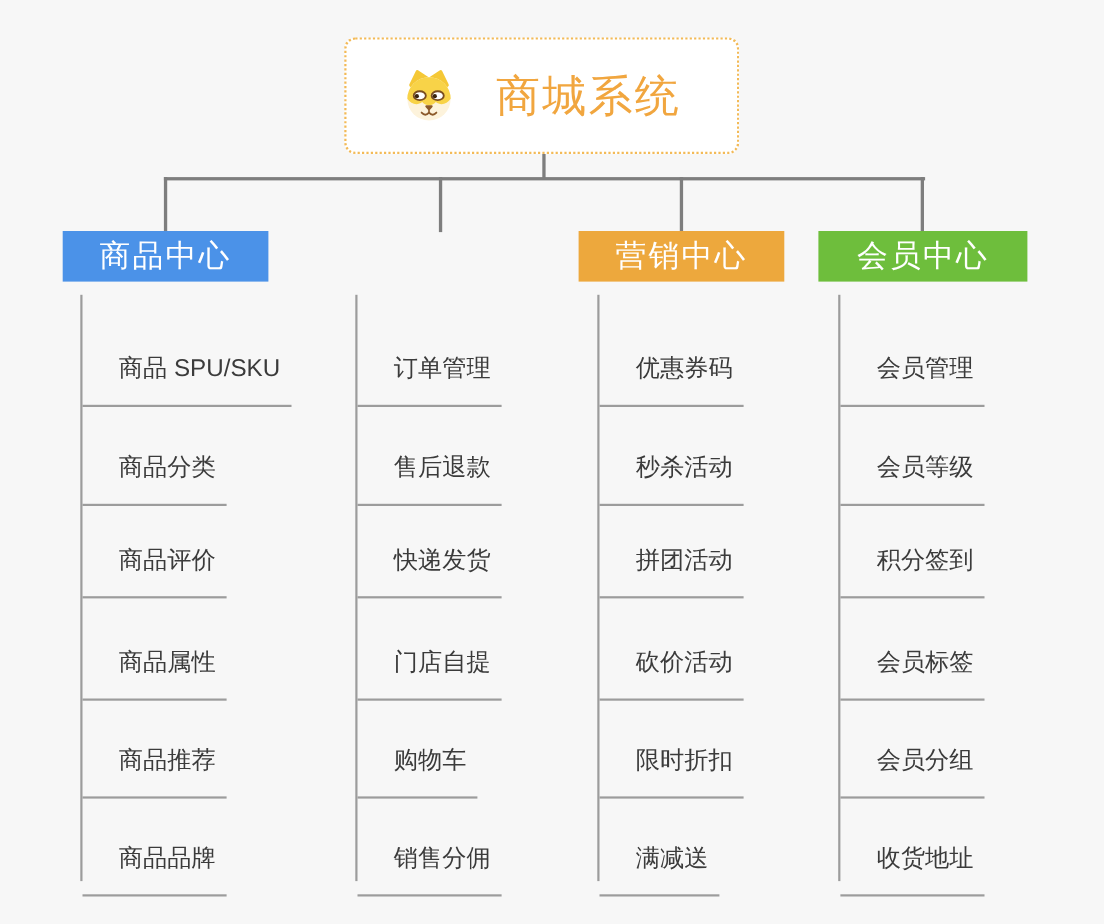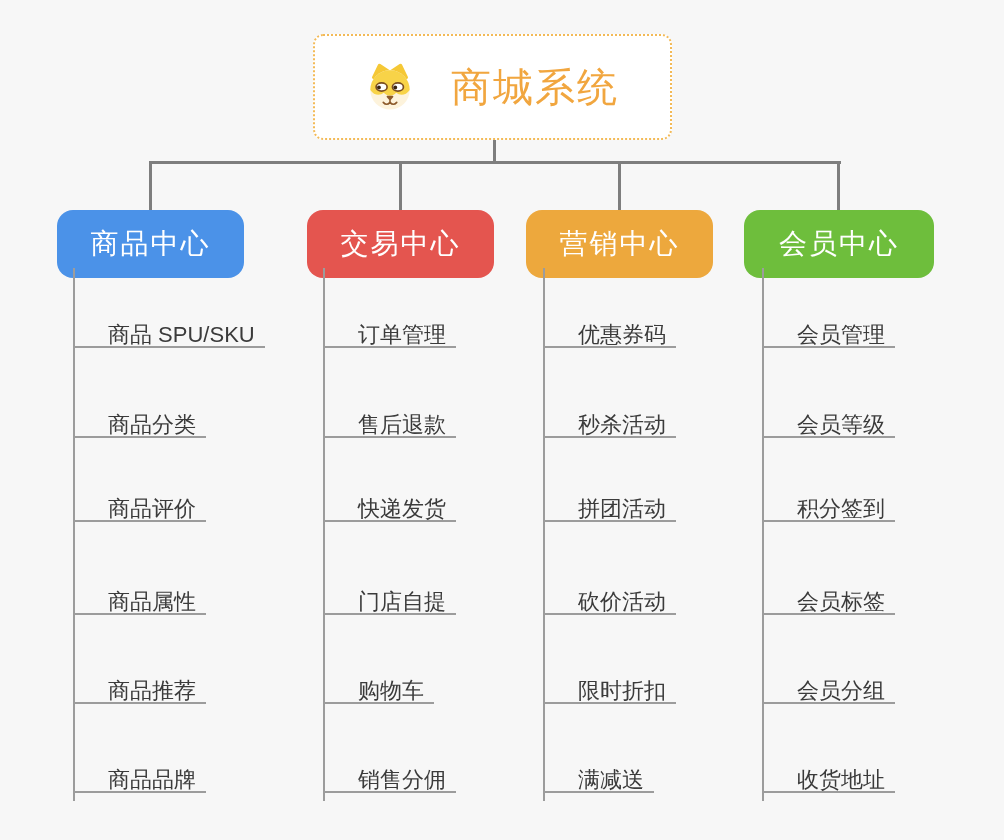--- a/index.html
+++ b/index.html
@@ -11,40 +11,40 @@
     background:#ffffff; border:2px dotted #f3ba57; border-radius:10px;
     box-sizing:border-box; display:flex; align-items:center; justify-content:center; gap:13px;
   }
   .root-title { font-size:40px; letter-spacing:2px; color:#f1a63f; font-weight:500;margin-left:24px; }
 
   
   .connector { position:absolute; background:#7e7e7e; }
 
   
   .cat-box {
-    position:absolute; top:210px; height:68px; border-radius:16px;
+    position:absolute; top:210px; height:46px; border-radius:0;
     display:flex; align-items:center; justify-content:center;
     color:#ffffff; font-size:28px; letter-spacing:2px; font-weight:500;
   }
   .cat-1 { left:57px;  width:187px; }
   .cat-2 { left:307px; width:187px; }
   .cat-3 { left:526px; width:187px; }
   .cat-4 { left:744px; width:190px; }
 
   
   .col { position:absolute; top:268px; height:533px; border-left:2px solid #9c9c9c; }
   .col-1 { left:73px; }
   .col-2 { left:323px; }
   .col-3 { left:543px; }
   .col-4 { left:762px; }
 
   .leaf {
     position:absolute; left:0; white-space:nowrap;
     font-size:22px; line-height:22px; color:#3b3b3b;
-    padding:0 10px 0 33px; border-bottom:2px solid #9c9c9c;
+    padding:0 10px 22px 33px; border-bottom:2px solid #9c9c9c;
   }
   .r1 { top:56px; }  .r2 { top:146px; } .r3 { top:230px; }
   .r4 { top:323px;font-family:Liberation Serif, serif; } .r5 { top:412px; } .r6 { top:501px; }
 </style>
 </head>
 <body>
 
 <div class="canvas">
 
   <div class="connector" style="left:493px; top:140px; width:3px; height:23px;"></div>
@@ -68,23 +68,20 @@
         <path d="M45 70 L55 70 L50 76 Z" fill="#8c5a2b" stroke="#8c5a2b" stroke-width="4" stroke-linejoin="round"></path>
         <path d="M50 77 L50 82" stroke="#8c5a2b" stroke-width="3" stroke-linecap="round" fill="none"></path>
         <path d="M36 82 Q43 90 50 82 Q57 90 64 82" stroke="#8c5a2b" stroke-width="3.5" fill="none" stroke-linecap="round"></path>
       </svg>
     </span>
     <span class="root-title">商城系统</span>
   </div>
 
   <div class="cat-box cat-1" style="background-color: rgb(75, 146, 232);">
     <span>商品中心</span>
-  </div>
-  <div class="cat-box cat-2" style="background-color: rgb(228, 85, 79);">
-    <span>交易中心</span>
   </div>
   <div class="cat-box cat-3" style="background-color: rgb(237, 168, 61);">
     <span>营销中心</span>
   </div>
   <div class="cat-box cat-4" style="background-color: rgb(110, 190, 60);">
     <span>会员中心</span>
   </div>
 
   <div class="col col-1">
     <div class="leaf r1">商品 SPU/SKU</div>

